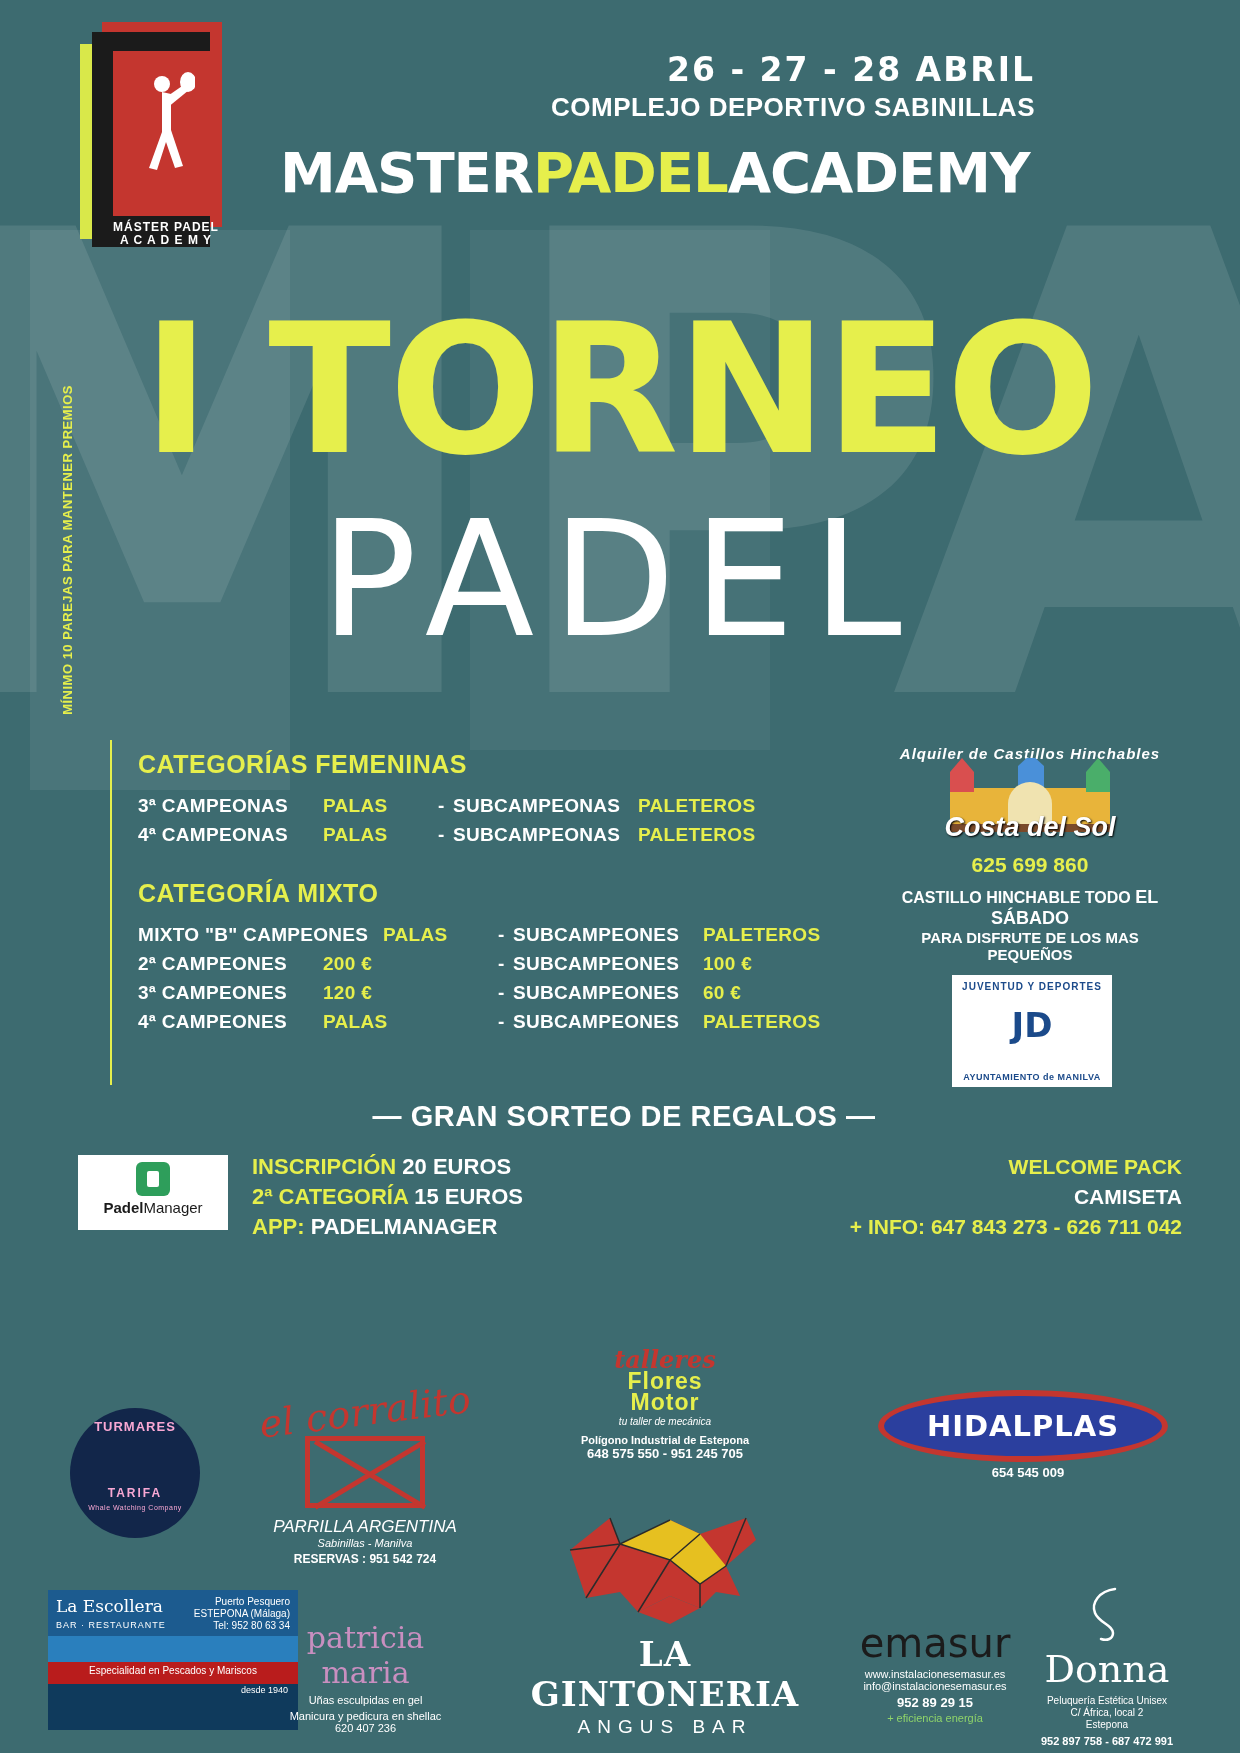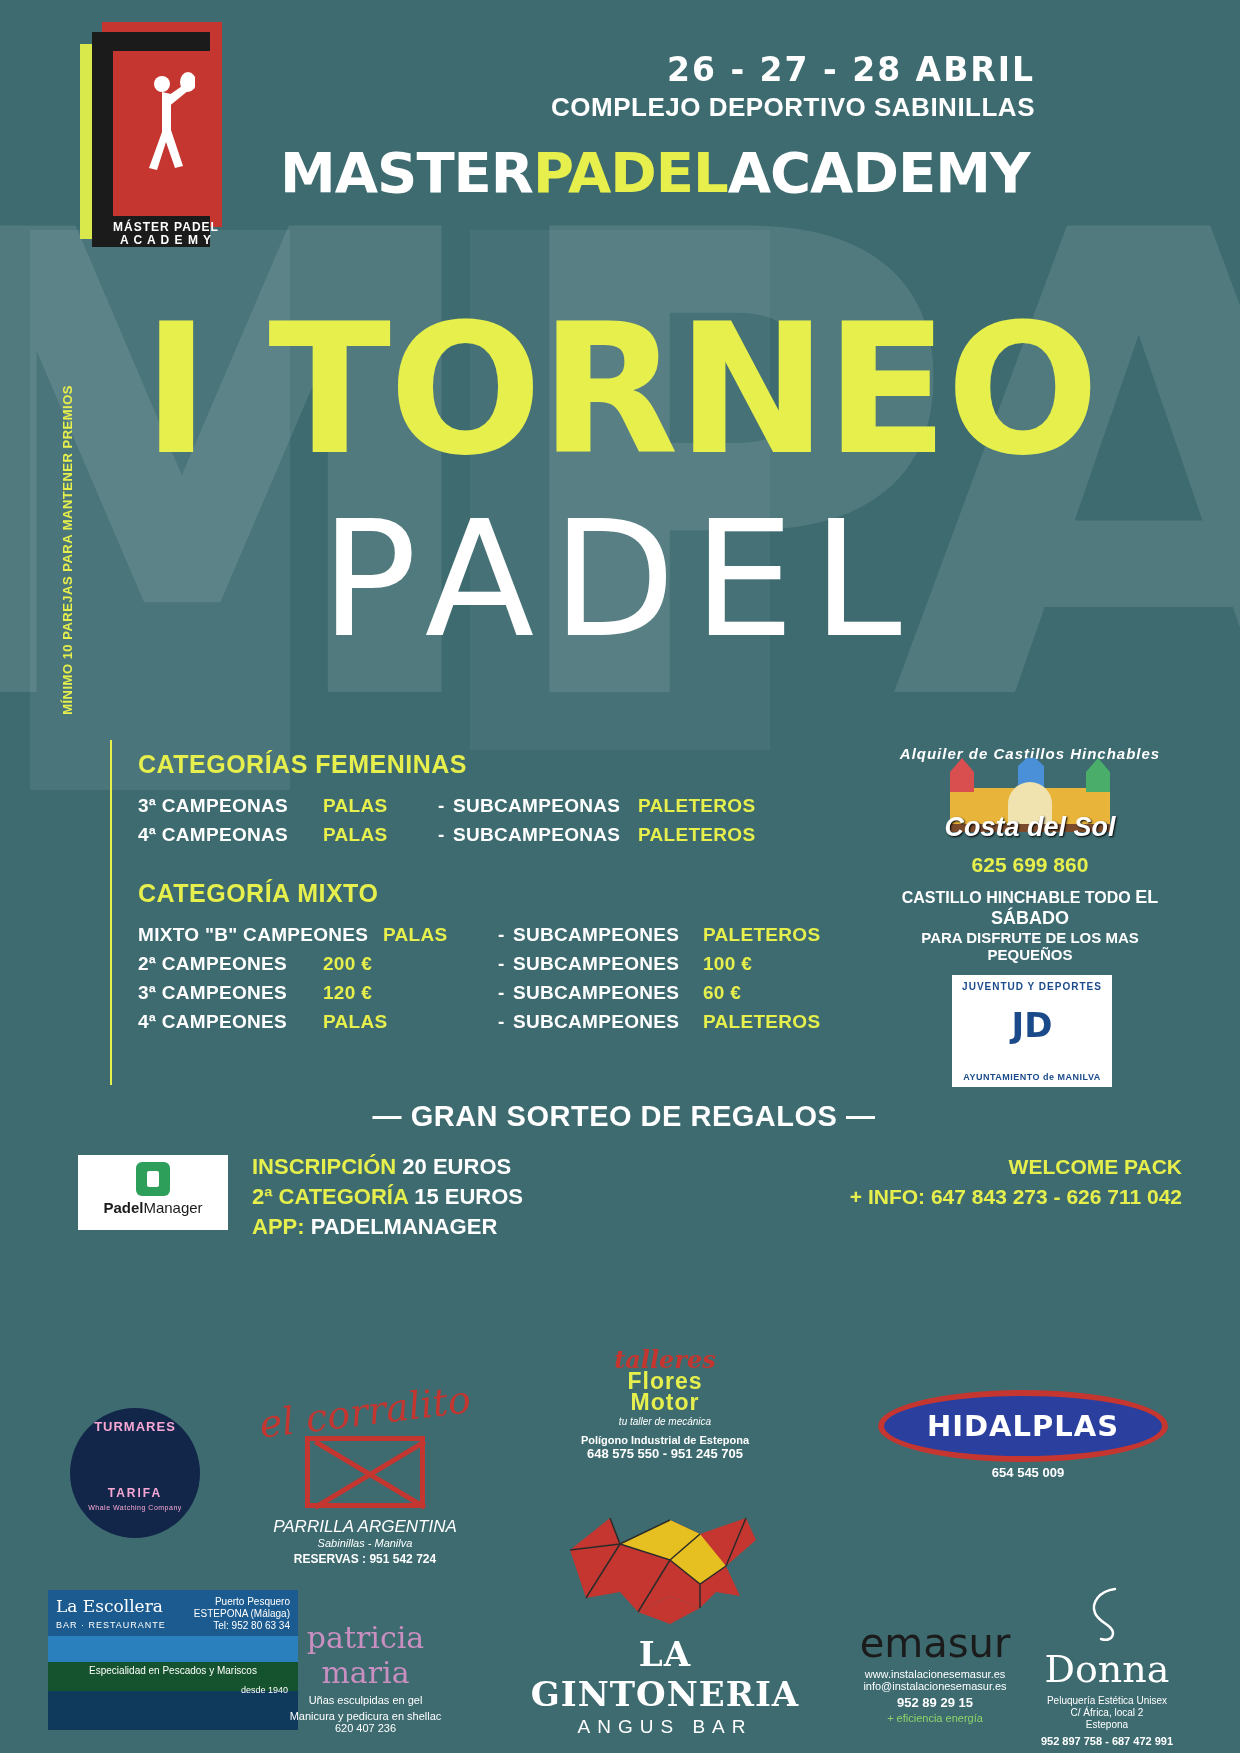--- a/index.html
+++ b/index.html
@@ -224,21 +224,21 @@
   }
   .hidal .h1 { font-size:14px; font-weight:bold; color:#fff; margin-top:10px;}
   .hidal .h2 { font-size:13px; font-weight:bold; color:#fff; margin-top:3px;}
   .escollera {
     position:absolute; left:48px; top:1590px; width:250px; height:140px;
     background:#1c5b8f; overflow:hidden;
   }
   .escollera .nm { position:absolute; left:8px; top:6px; font-size:17px; color:#fff; font-family:"DejaVu Serif", serif;}
   .escollera .sub { position:absolute; left:8px; top:30px; font-size:9px; color:#fff; letter-spacing:1px;}
   .escollera .r1 { position:absolute; right:8px; top:6px; font-size:10px; color:#fff; text-align:right; line-height:12px;}
-  .escollera .band { position:absolute; left:0; top:72px; width:100%; height:29px; background:#14532d; color:#fff; font-size:10px; text-align:center; line-height:18px;}
+  .escollera .band { position:absolute; left:0; top:72px; width:100%; height:22px; background:#b91c1c; color:#fff; font-size:10px; text-align:center; line-height:18px;}
   .escollera .since { position:absolute; right:10px; top:95px; font-size:9px; color:#fff;}
   .escollera .photo { position:absolute; left:0; top:46px; width:100%; height:26px; background:#2a7fbd;}
   .escollera .photo2 { position:absolute; left:0; top:90px; width:100%; height:50px; background:#0f3a5c;}
   .patricia {
     position:absolute; left:258px; top:1620px; width:215px; text-align:center;
   }
   .patricia .nm { font-size:30px; color:#c98fc0; font-family:"DejaVu Serif", serif;}
   .patricia .l { font-size:11px; color:#fff; margin-top:4px;}
   .patricia .t { font-size:11px; color:#fff; }
   .gin {
@@ -366,20 +366,21 @@
 </div>
 
 <div class="insc">
   <div><span>INSCRIPCIÓN </span><span class="w">20 EUROS</span></div>
   <div><span>2ª CATEGORÍA </span><span class="w">15 EUROS</span></div>
   <div><span>APP: </span><span class="w">PADELMANAGER</span></div>
 </div>
 
 <div class="welcome">
   <div class="y">WELCOME PACK</div>
+  <div>CAMISETA</div>
   <div class="y">+ INFO: 647 843 273 - 626 711 042</div>
 </div>
 
 <div class="turmares">
   <div class="tt">TURMARES</div>
   <div class="tb">TARIFA</div>
   <div class="sm">Whale Watching Company</div>
 </div>
 
 <div class="corralito">

